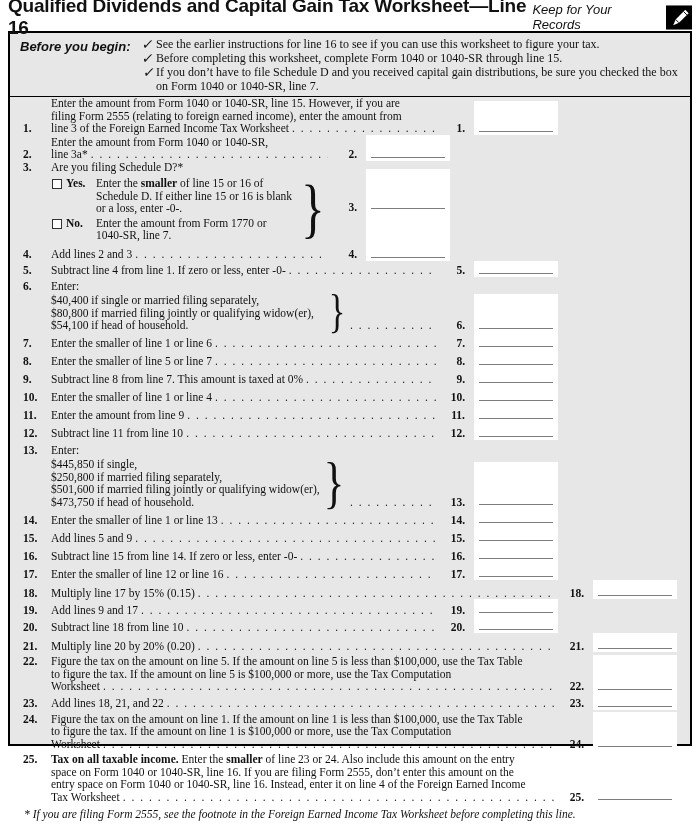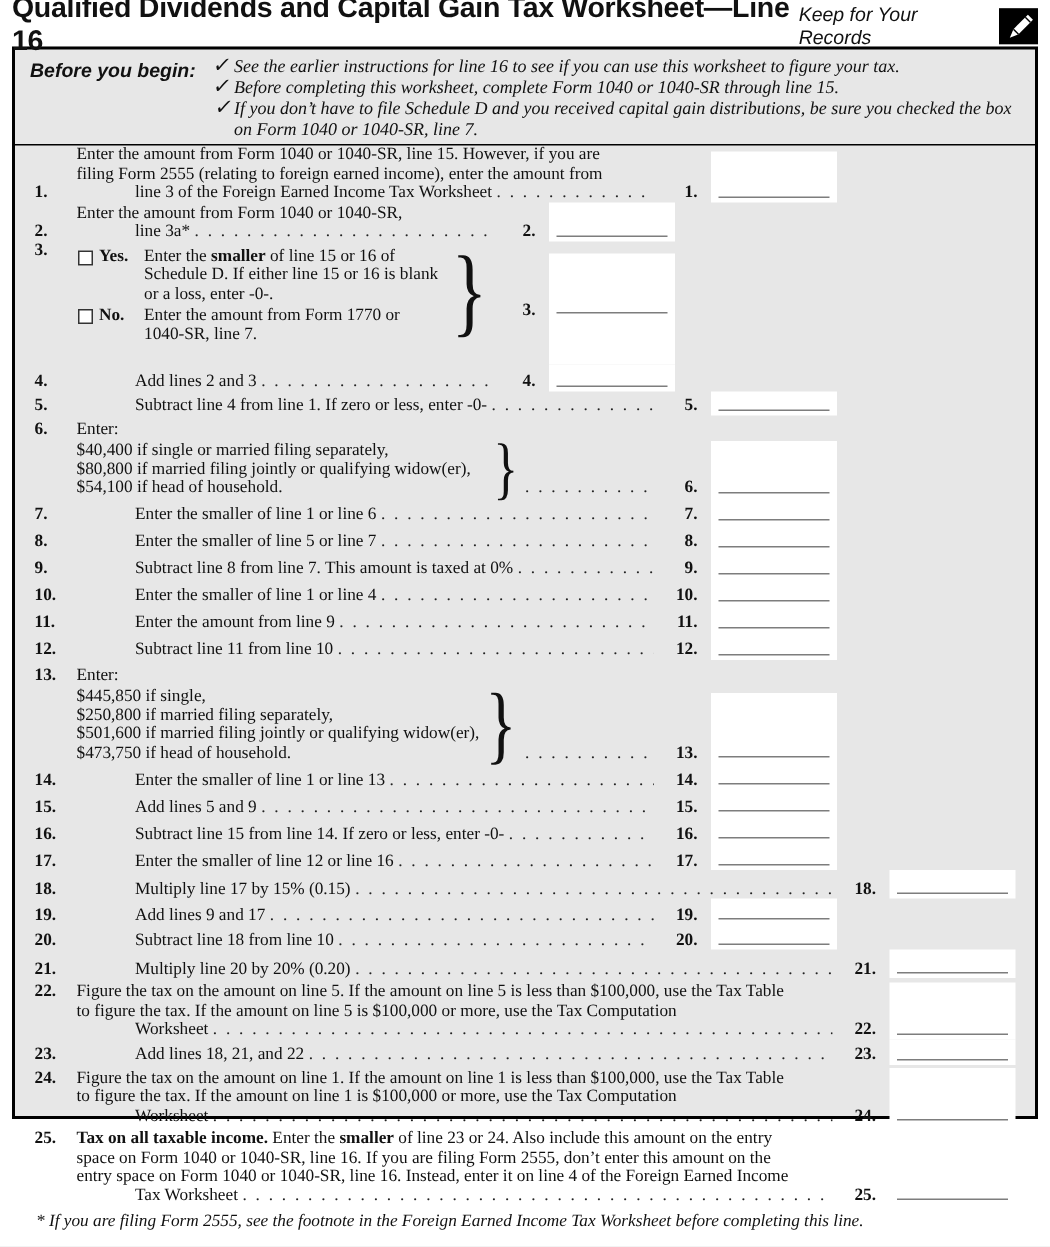--- a/index.html
+++ b/index.html
@@ -14,28 +14,28 @@
   .title{font-family:"Liberation Sans",sans-serif;font-weight:bold;font-size:19px;letter-spacing:-0.2px;}
   .keep{margin-left:auto;font-family:"Liberation Sans",sans-serif;font-style:italic;font-size:13px;margin-right:7px;}
   .pencil{width:27px;height:25px;display:block;}
   
   .sheet{border:2px solid #000;background:#e7e7e7;height:715px;box-sizing:border-box;}
   .before{display:flex;padding:5px 6px 3px 10px;border-bottom:1.5px solid #000;}
   .before-label{font-family:"Liberation Sans",sans-serif;font-weight:bold;font-style:italic;font-size:13px;flex:0 0 122px;padding-top:1px;}
   .before-items{flex:1;font-size:12px;line-height:13.5px;}
   .bitem{display:flex;}
   .bcheck{flex:0 0 14px;font-size:14px;line-height:14px;transform:skewX(-10deg);}
-  .btext{flex:1;font-style:italic;}
+  .btext{flex:1;}
   
   .row{display:flex;align-items:flex-end;}
   .num{flex:0 0 33px;padding-left:13px;box-sizing:border-box;font-weight:bold;line-height:12.5px;}
   .text{flex:1 1 auto;min-width:0;margin-left:8px;}
   .tline{line-height:12.5px;}
   .tlast{display:flex;align-items:baseline;line-height:12.5px;}
-  .tlast .t{flex:none;max-width:100%;margin-left:39px;}
+  .tlast .t{flex:none;max-width:100%;}
   .leader{flex:1 1 auto;overflow:hidden;white-space:nowrap;margin:0 3px;color:#222;height:12.5px;}
   .leader::after,.leadfix::after{content:". . . . . . . . . . . . . . . . . . . . . . . . . . . . . . . . . . . . . . . . . . . . . . . . . . . . . . . . . . . . . . . . . . . . . . . . . . . . . . . . . . . . . . . . . . . .";letter-spacing:1.5px;}
   .leadfix{flex:0 0 86px;overflow:hidden;white-space:nowrap;height:12.5px;line-height:12.5px;margin-right:3px;align-self:flex-end;color:#222;}
   .entry-area{flex:none;display:flex;align-items:flex-end;}
   .elabel{width:26px;text-align:right;margin-right:9px;font-weight:bold;line-height:12.5px;flex:none;}
   .entry{width:84px;background:#fff;position:relative;flex:none;}
   .entry::after{content:"";position:absolute;left:5px;right:5px;bottom:3px;border-bottom:1.5px solid #7d7d7d;}
   .sp-outer{flex:0 0 132px;}
   .sp-inner{flex:0 0 240px;}
   .sp-far{flex:0 0 13px;}
@@ -128,20 +128,21 @@
       <div class="entry-area">
           <span class="elabel">2.</span>
           <div class="entry h26"></div>
         </div>
       <div class="sp-inner"></div>
     </div>
 
     <div class="row row3">
       <div class="num">3.</div>
       <div class="text">
+        <div class="tline">Are you filing Schedule D?*</div>
         <div class="optrow">
           <div class="opts">
             <div class="opt">
               <span class="cb"></span>
               <span class="olabel">Yes.</span>
               <div class="otext">
                 <div class="tline"><span>Enter the </span><span class="b">smaller</span><span> of line 15 or 16 of</span></div>
                 <div class="tline">Schedule D. If either line 15 or 16 is blank</div>
                 <div class="tline">or a loss, enter -0-.</div>
               </div>

